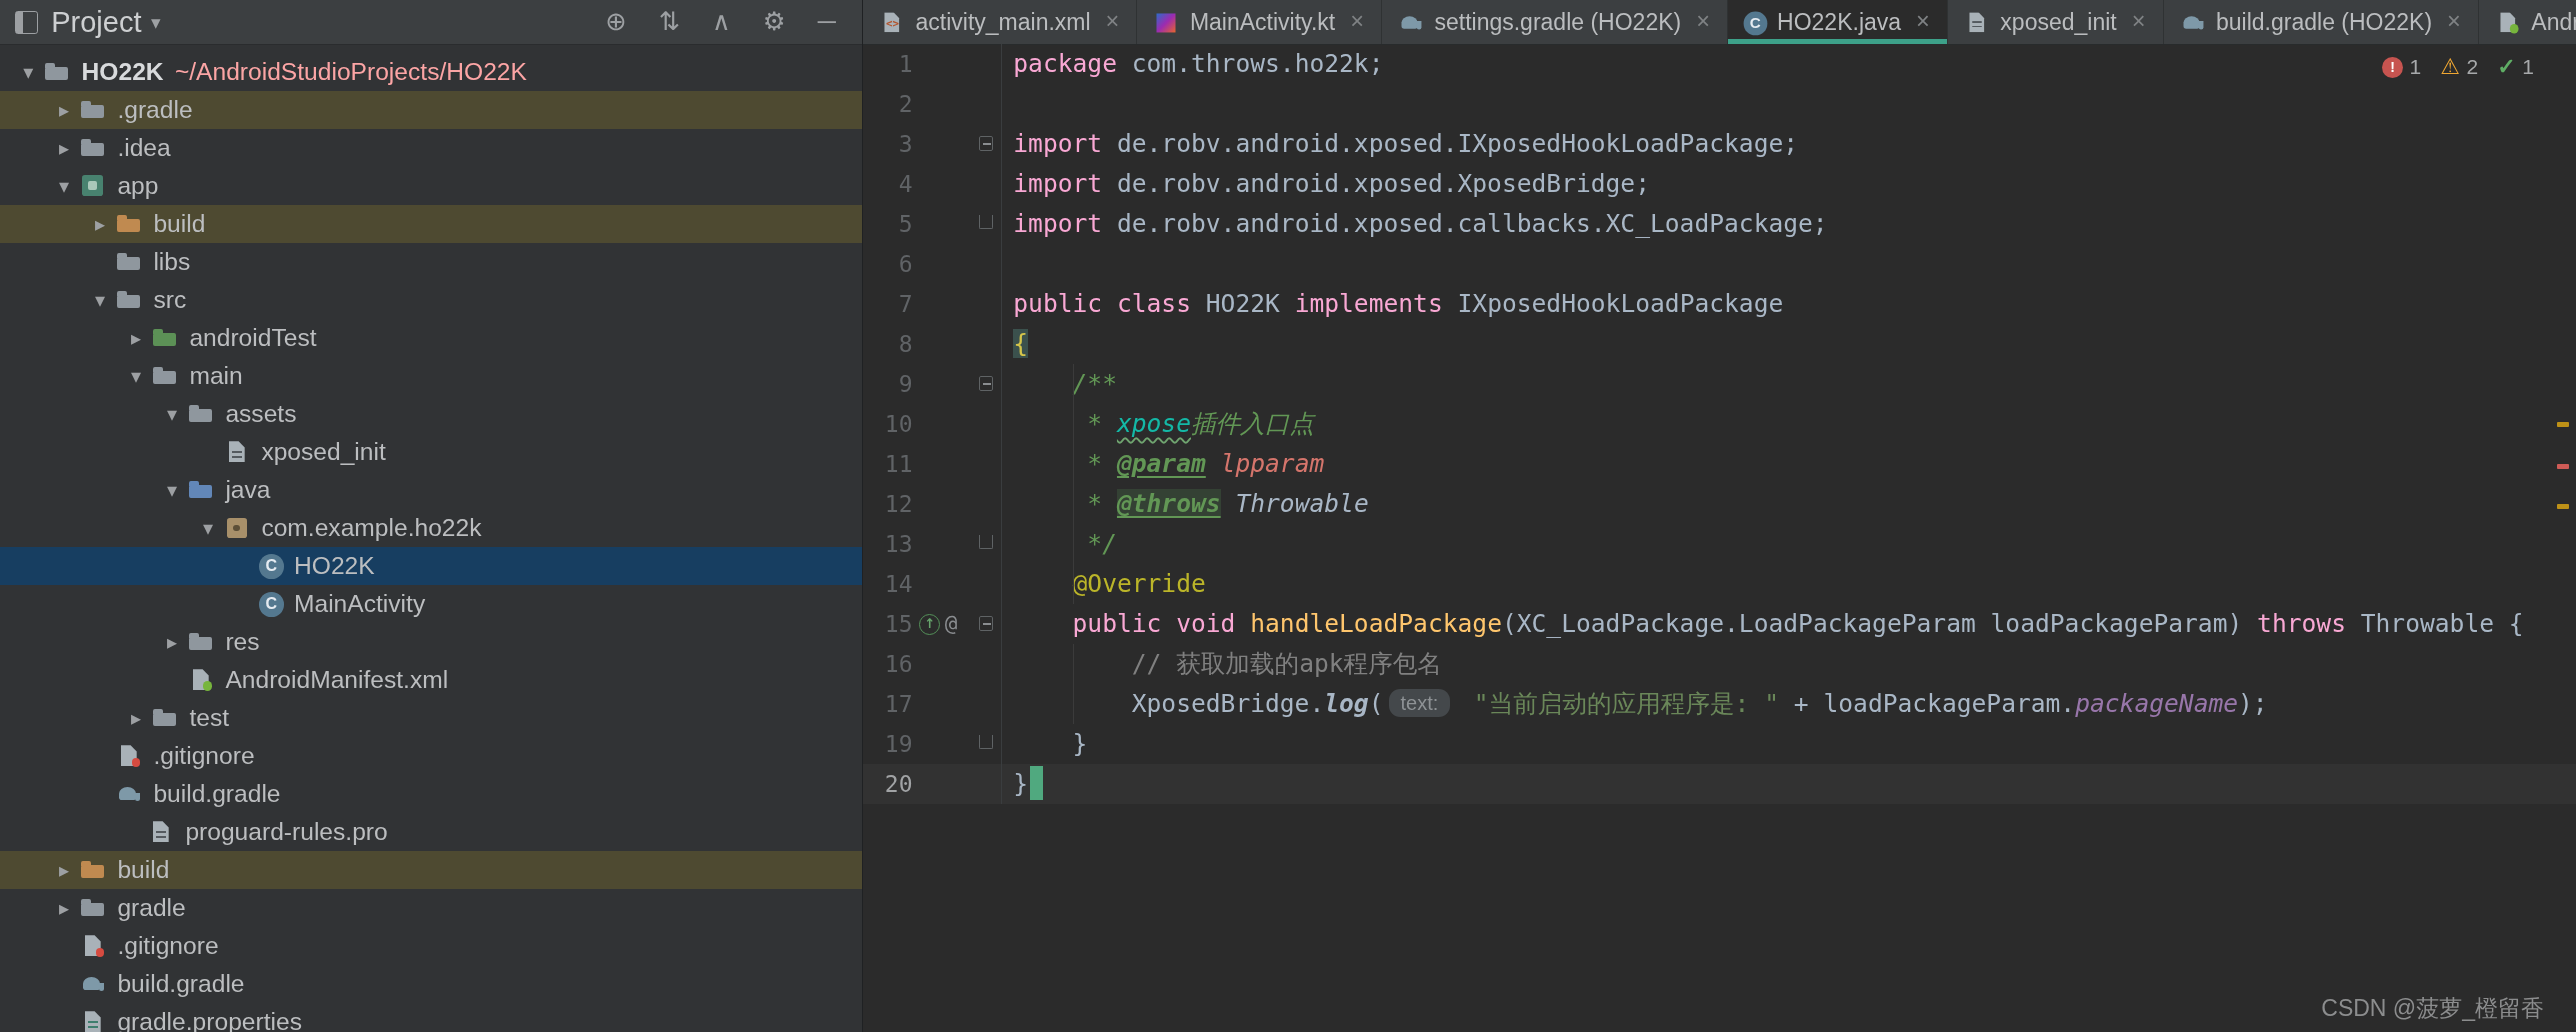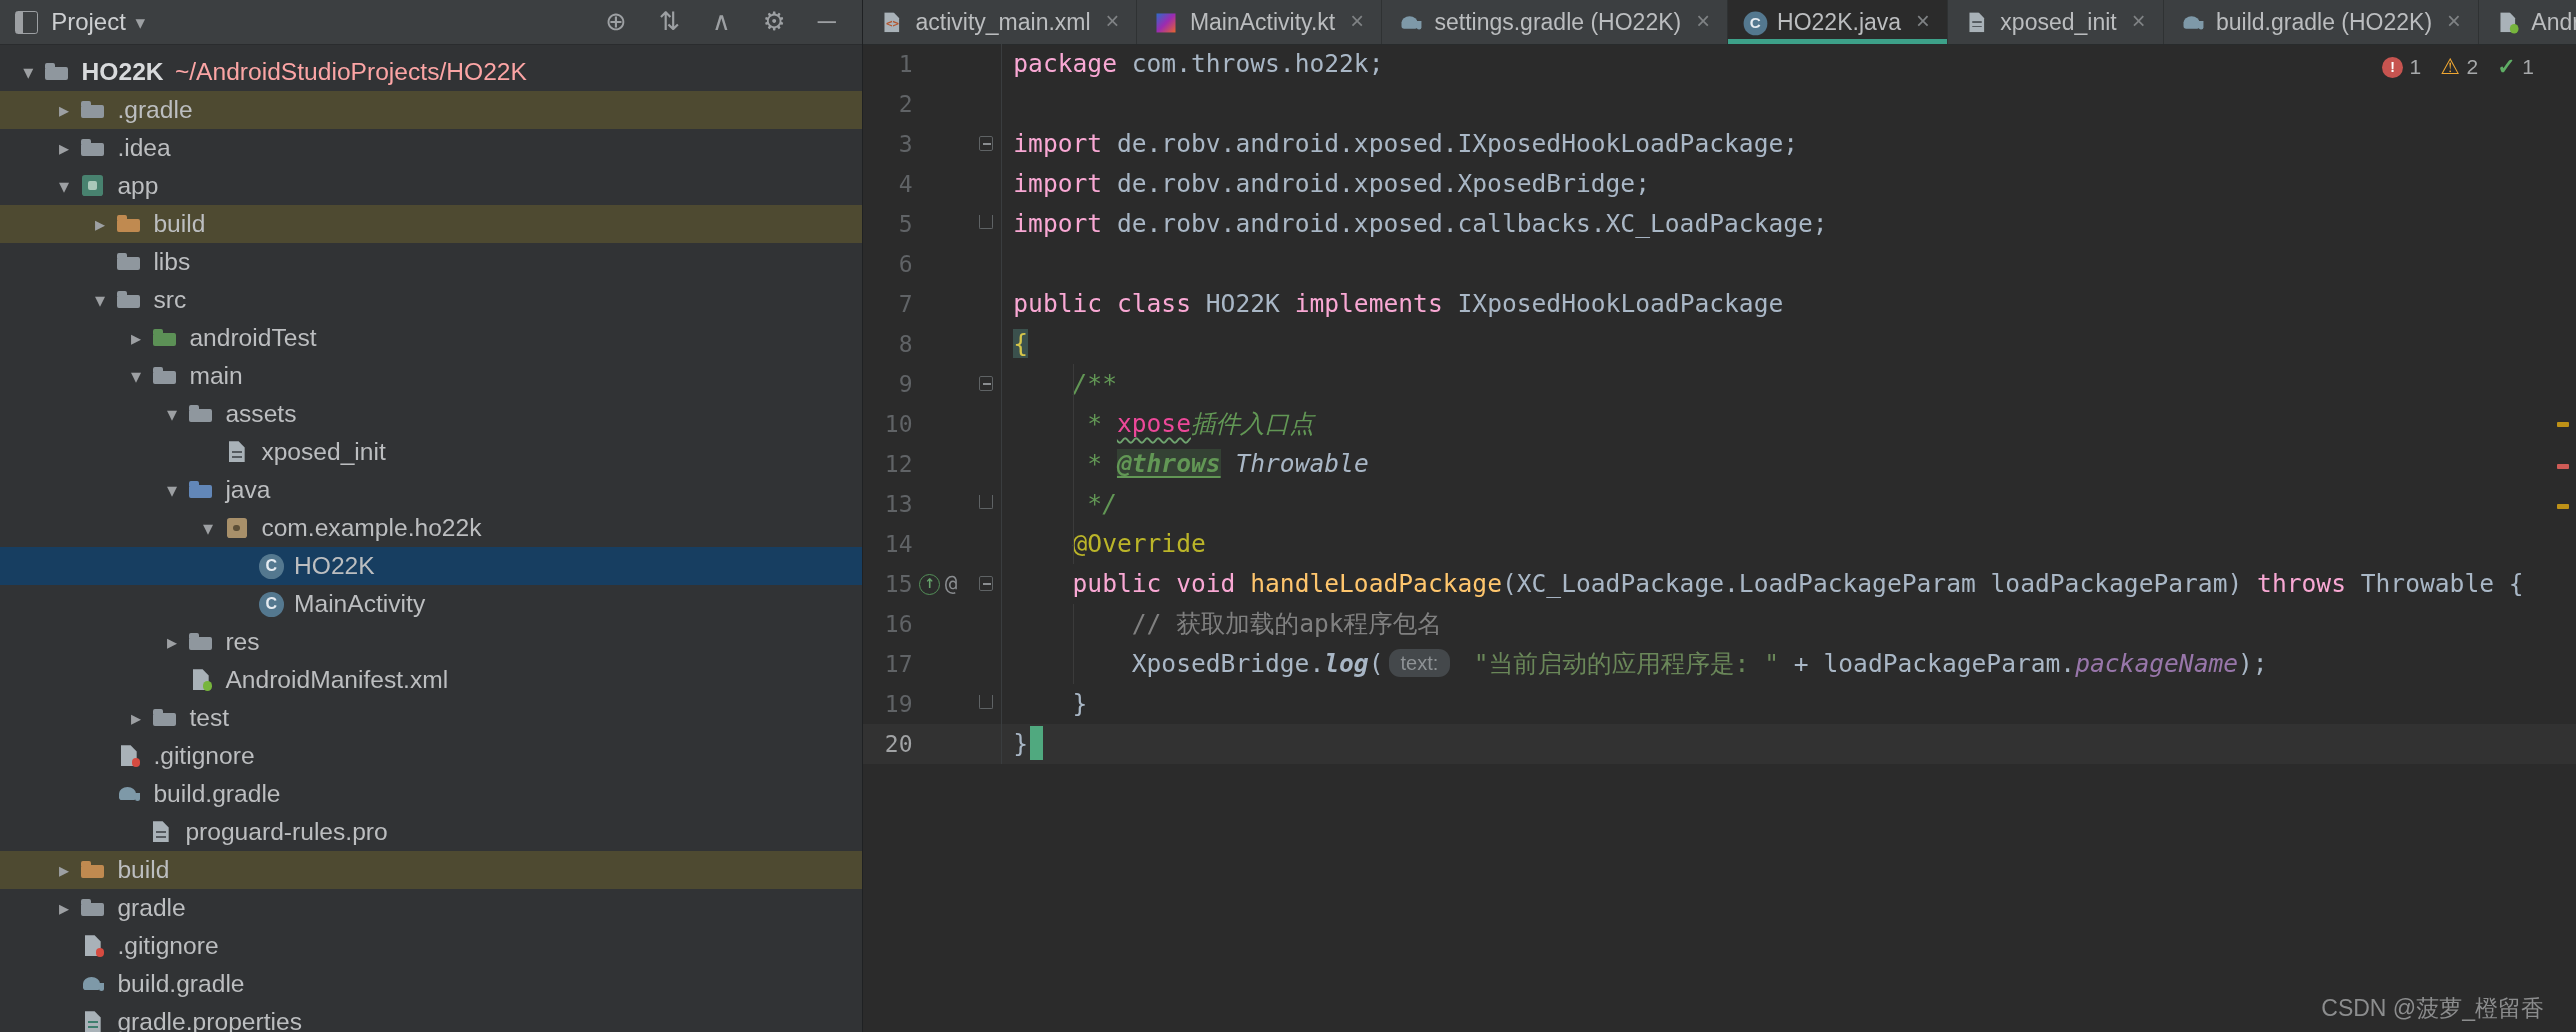--- a/index.html
+++ b/index.html
@@ -4,21 +4,21 @@
 <style>
   html,body{margin:0;padding:0;background:#2B2B2B;}
   body{width:2576px;height:1033px;overflow:hidden;font-family:"Liberation Sans",sans-serif;-webkit-font-smoothing:antialiased;}
   .app{width:2576px;height:1033px;display:flex;}
 
   
   .panel{width:862px;min-width:862px;height:100%;background:#313335;border-right:0.9px solid #1F2123;display:flex;flex-direction:column;}
   .panel-hd{height:44px;min-height:44px;display:flex;align-items:center;background:#3C3F41;border-bottom:0.9px solid #2A2C2E;padding:0 15px;}
   .ph-tool{width:21px;height:21px;border:1.9px solid #9DA0A3;border-radius:2.8px;position:relative;margin-right:13.2px;}
   .ph-tool::before{content:'';position:absolute;left:0;top:0;bottom:0;width:6.6px;background:#9DA0A3;}
-  .ph-title{color:#CDCFD1;font-size:24px;}
+  .ph-title{color:#CDCFD1;font-size:29px;}
   .ph-caret{color:#9DA0A3;font-size:19px;margin-left:9.5px;}
   .ph-icons{margin-left:auto;display:flex;align-items:center;gap:32px;padding-right:11.3px;}
   .ph-ic{color:#9DA0A3;font-size:25.5px;line-height:1;cursor:default;}
 
   .tree{flex:1;overflow:hidden;padding-top:7.6px;}
   .trow{display:flex;align-items:center;height:38px;white-space:nowrap;font-size:24.6px;color:#BCBEC0;cursor:default;}
   .trow.olive{background:#4E4A31;}
   .trow.selected{background:#173E61;}
   .chev{width:30px;min-width:30px;text-align:center;color:#9DA0A3;font-size:20px;}
   .tlabel{margin-left:1.9px;}
@@ -94,21 +94,21 @@
   .s-kw{color:#f9a8d4;}
   .s-pl{color:#A9B7C6;}
   .s-ann{color:#BBB529;}
   .s-cmt{color:#808080;}
   .s-str{color:#6A8759;}
   .s-doc{color:#629755;font-style:italic;}
   .s-tag{color:#629755;font-style:italic;font-weight:700;text-decoration:underline;text-underline-offset:3.8px;}
   .s-taghl{color:#629755;font-style:italic;font-weight:700;text-decoration:underline;text-underline-offset:3.8px;background:#344134;}
   .s-tagp{color:#D5756C;font-style:italic;}
   .s-docit{color:#A9B7C6;font-style:italic;}
-  .s-typo{color:#ec4899;text-decoration:underline wavy #6FA46F;text-decoration-thickness:1.9px;text-underline-offset:4.7px;}
+  .s-typo{color:#14b8a6;font-style:italic;text-decoration:underline wavy #6FA46F;text-decoration-thickness:1.9px;text-underline-offset:4.7px;}
   .s-mth{color:#FFC66D;}
   .s-mcl{color:#A9B7C6;font-style:italic;font-weight:bold;}
   .s-fld{color:#9876AA;font-style:italic;}
   .s-brc{color:#D5C54A;background:#3B514D;}
   .hint{display:inline-block;background:#44484B;color:#8E9295;border-radius:11.3px;padding:0 11.3px;margin:0 9.5px 0 5.7px;
     font-family:"Liberation Sans",sans-serif;font-size:20px;line-height:28px;height:28px;vertical-align:middle;position:relative;top:-1.9px;}
   .caret{display:inline-block;width:13.2px;height:34px;background:#50A97F;vertical-align:middle;margin-left:1.9px;margin-top:-3.8px;}
 
   .stripe{position:absolute;top:44px;right:0;width:24.6px;bottom:0;}
   .stripe .mk{position:absolute;right:6.6px;width:12.3px;height:4.7px;border-radius:0.9px;}
@@ -329,20 +329,21 @@
         <div class="cl"><span class="gut"><span class="lnum">1</span><span class="gicons"></span><span class="gfold"></span></span><span class="ctext"><span class="s-kw">package</span><span class="s-pl"> com.throws.ho22k;</span></span></div>
         <div class="cl"><span class="gut"><span class="lnum">2</span><span class="gicons"></span><span class="gfold"></span></span><span class="ctext"></span></div>
         <div class="cl"><span class="gut"><span class="lnum">3</span><span class="gicons"></span><span class="gfold fs"></span></span><span class="ctext"><span class="s-kw">import</span><span class="s-pl"> de.robv.android.xposed.IXposedHookLoadPackage;</span></span></div>
         <div class="cl"><span class="gut"><span class="lnum">4</span><span class="gicons"></span><span class="gfold"></span></span><span class="ctext"><span class="s-kw">import</span><span class="s-pl"> de.robv.android.xposed.XposedBridge;</span></span></div>
         <div class="cl"><span class="gut"><span class="lnum">5</span><span class="gicons"></span><span class="gfold fe"></span></span><span class="ctext"><span class="s-kw">import</span><span class="s-pl"> de.robv.android.xposed.callbacks.XC_LoadPackage;</span></span></div>
         <div class="cl"><span class="gut"><span class="lnum">6</span><span class="gicons"></span><span class="gfold"></span></span><span class="ctext"></span></div>
         <div class="cl"><span class="gut"><span class="lnum">7</span><span class="gicons"></span><span class="gfold"></span></span><span class="ctext"><span class="s-kw">public class</span><span class="s-pl"> HO22K </span><span class="s-kw">implements</span><span class="s-pl"> IXposedHookLoadPackage</span></span></div>
         <div class="cl"><span class="gut"><span class="lnum">8</span><span class="gicons"></span><span class="gfold"></span></span><span class="ctext"><span class="s-brc">{</span></span></div>
         <div class="cl"><span class="gut"><span class="lnum">9</span><span class="gicons"></span><span class="gfold fs"></span></span><span class="ctext g4"><span class="s-doc">    /**</span></span></div>
         <div class="cl"><span class="gut"><span class="lnum">10</span><span class="gicons"></span><span class="gfold"></span></span><span class="ctext g4"><span class="s-doc">     * </span><span class="s-typo">xpose</span><span class="s-doc">插件入口点</span></span></div>
+        <div class="cl"><span class="gut"><span class="lnum">11</span><span class="gicons"></span><span class="gfold"></span></span><span class="ctext g4"><span class="s-doc">     * </span><span class="s-tag">@param</span><span class="s-doc"> </span><span class="s-tagp">lpparam</span></span></div>
         <div class="cl"><span class="gut"><span class="lnum">12</span><span class="gicons"></span><span class="gfold"></span></span><span class="ctext g4"><span class="s-doc">     * </span><span class="s-taghl">@throws</span><span class="s-doc"> </span><span class="s-docit">Throwable</span></span></div>
         <div class="cl"><span class="gut"><span class="lnum">13</span><span class="gicons"></span><span class="gfold fe"></span></span><span class="ctext g4"><span class="s-doc">     */</span></span></div>
         <div class="cl"><span class="gut"><span class="lnum">14</span><span class="gicons"></span><span class="gfold"></span></span><span class="ctext g4"><span class="s-pl">    </span><span class="s-ann">@Override</span></span></div>
         <div class="cl"><span class="gut"><span class="lnum">15</span><span class="gicons"><span class="ovr">↑</span><span class="gat">@</span></span><span class="gfold fs"></span></span><span class="ctext"><span class="s-pl">    </span><span class="s-kw">public void </span><span class="s-mth">handleLoadPackage</span><span class="s-pl">(XC_LoadPackage.LoadPackageParam loadPackageParam) </span><span class="s-kw">throws</span><span class="s-pl"> Throwable {</span></span></div>
         <div class="cl"><span class="gut"><span class="lnum">16</span><span class="gicons"></span><span class="gfold"></span></span><span class="ctext g4"><span class="s-pl">        </span><span class="s-cmt">// 获取加载的apk程序包名</span></span></div>
         <div class="cl"><span class="gut"><span class="lnum">17</span><span class="gicons"></span><span class="gfold"></span></span><span class="ctext g4"><span class="s-pl">        XposedBridge.</span><span class="s-mcl">log</span><span class="s-pl">(</span><span class="hint">text:</span><span class="s-str"> "当前启动的应用程序是: "</span><span class="s-pl"> + loadPackageParam.</span><span class="s-fld">packageName</span><span class="s-pl">);</span></span></div>
         <div class="cl"><span class="gut"><span class="lnum">19</span><span class="gicons"></span><span class="gfold fe"></span></span><span class="ctext"><span class="s-pl">    }</span></span></div>
         <div class="cl caret-row"><span class="gut"><span class="lnum">20</span><span class="gicons"></span><span class="gfold"></span></span><span class="ctext"><span class="s-pl">}</span><span class="caret"></span></span></div>
       </div>
 

